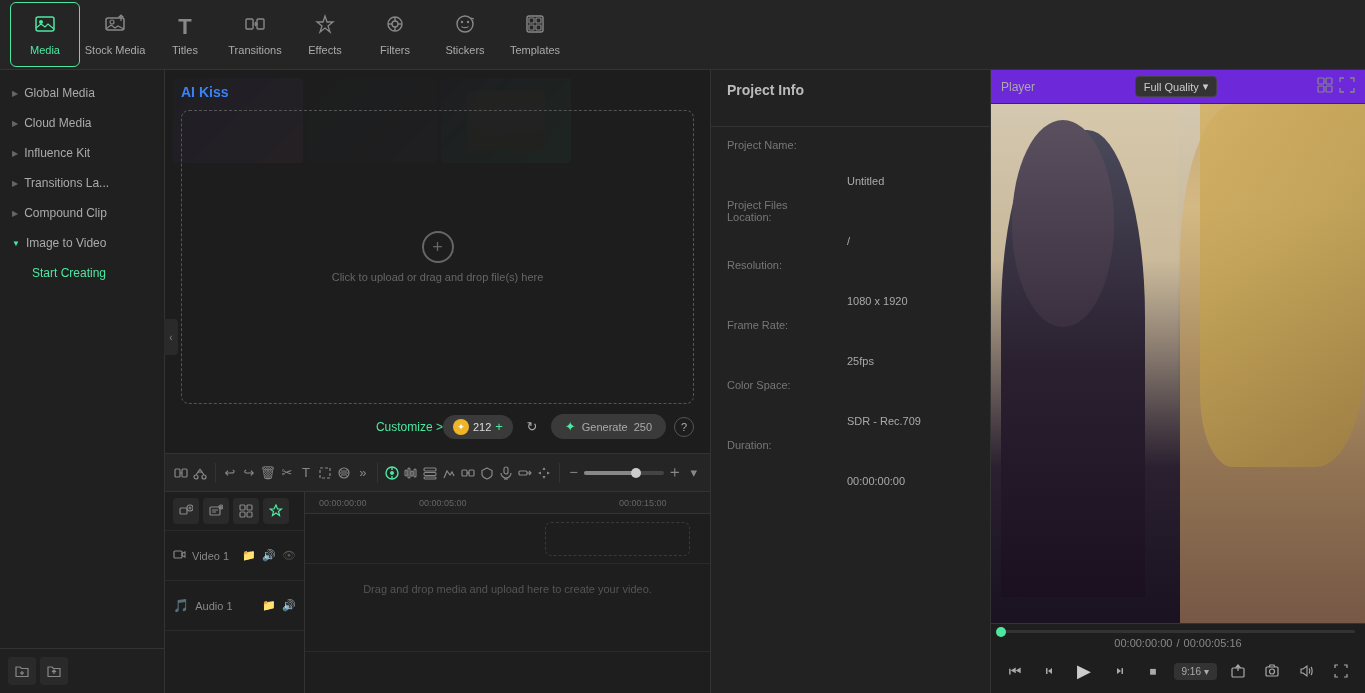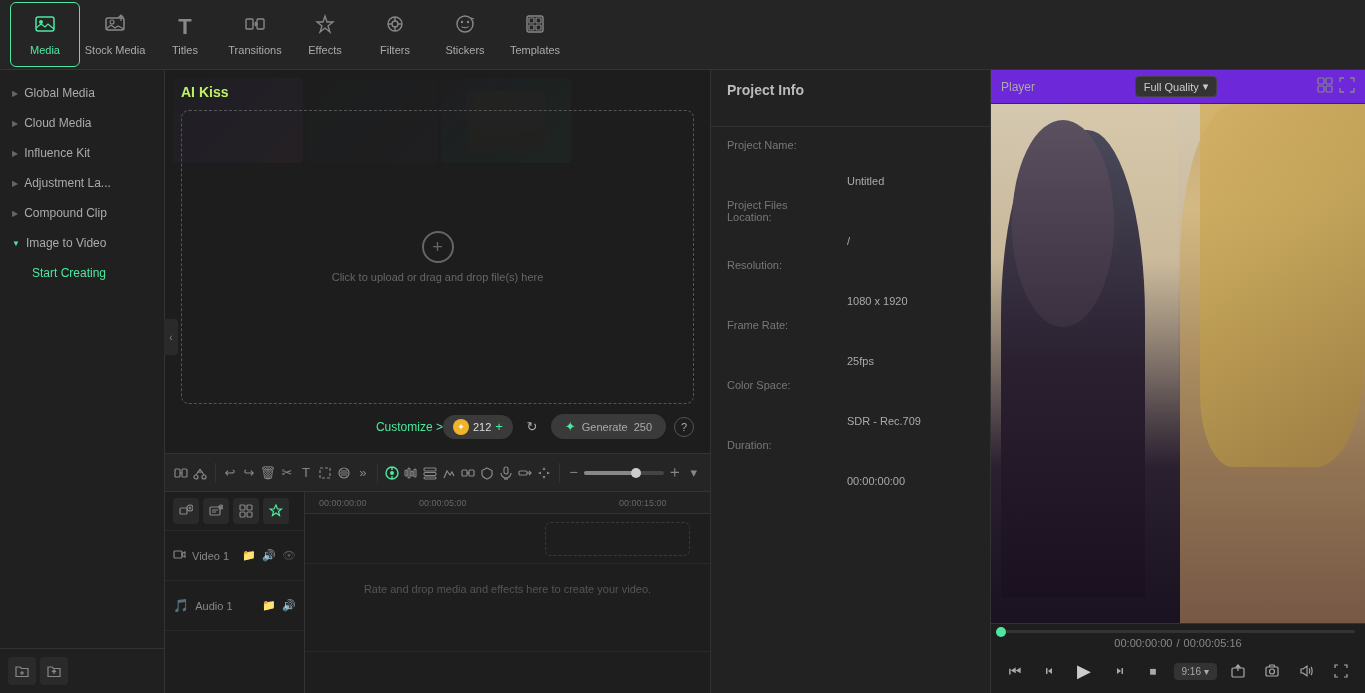--- a/index.html
+++ b/index.html
@@ -72,21 +72,21 @@
       background: rgba(30,30,30,0.97);
       z-index: 10;
       padding: 14px 16px;
       display: flex;
       flex-direction: column;
       gap: 10px;
     }
     .ai-title {
       font-size: 14px;
       font-weight: 600;
-      color: #bef264;
+      color: #3b82f6;
     }
     .ai-upload-area {
       border: 1.5px dashed #555;
       border-radius: 8px;
       flex: 1;
       display: flex;
       flex-direction: column;
       align-items: center;
       justify-content: center;
       color: #666;
@@ -609,21 +609,21 @@
         <div class="sidebar-item">
           <span class="sidebar-arrow">▶</span>
           <span>Cloud Media</span>
         </div>
         <div class="sidebar-item">
           <span class="sidebar-arrow">▶</span>
           <span>Influence Kit</span>
         </div>
         <div class="sidebar-item">
           <span class="sidebar-arrow">▶</span>
-          <span>Adjustment La...</span>
+          <span>Transitions La...</span>
         </div>
         <div class="sidebar-item">
           <span class="sidebar-arrow">▶</span>
           <span>Compound Clip</span>
         </div>
         <div class="sidebar-item">
           <span class="sidebar-arrow" style="color:#4ce8a0">▼</span>
           <span>Image to Video</span>
         </div>
         <div class="sidebar-item active-item">
@@ -875,21 +875,21 @@
 
               </div>
             </div>
 
             <div class="timeline-track-row">
 
               <div style="position:absolute;left:240px;top:8px;right:20px;height:34px;border:1.5px dashed #3a3a3a;border-radius:6px;z-index:1;"></div>
             </div>
 
             <div style="height:50px;display:flex;align-items:center;justify-content:center;">
-              <span style="color:#555;font-size:11px;">Rate and drop media and effects here to create your video.</span>
+              <span style="color:#555;font-size:11px;">Drag and drop media and upload here to create your video.</span>
             </div>
 
             <div class="audio-track-row">
             </div>
           </div>
         </div>
       </div>
     </div>
 
     <div class="right-col">

